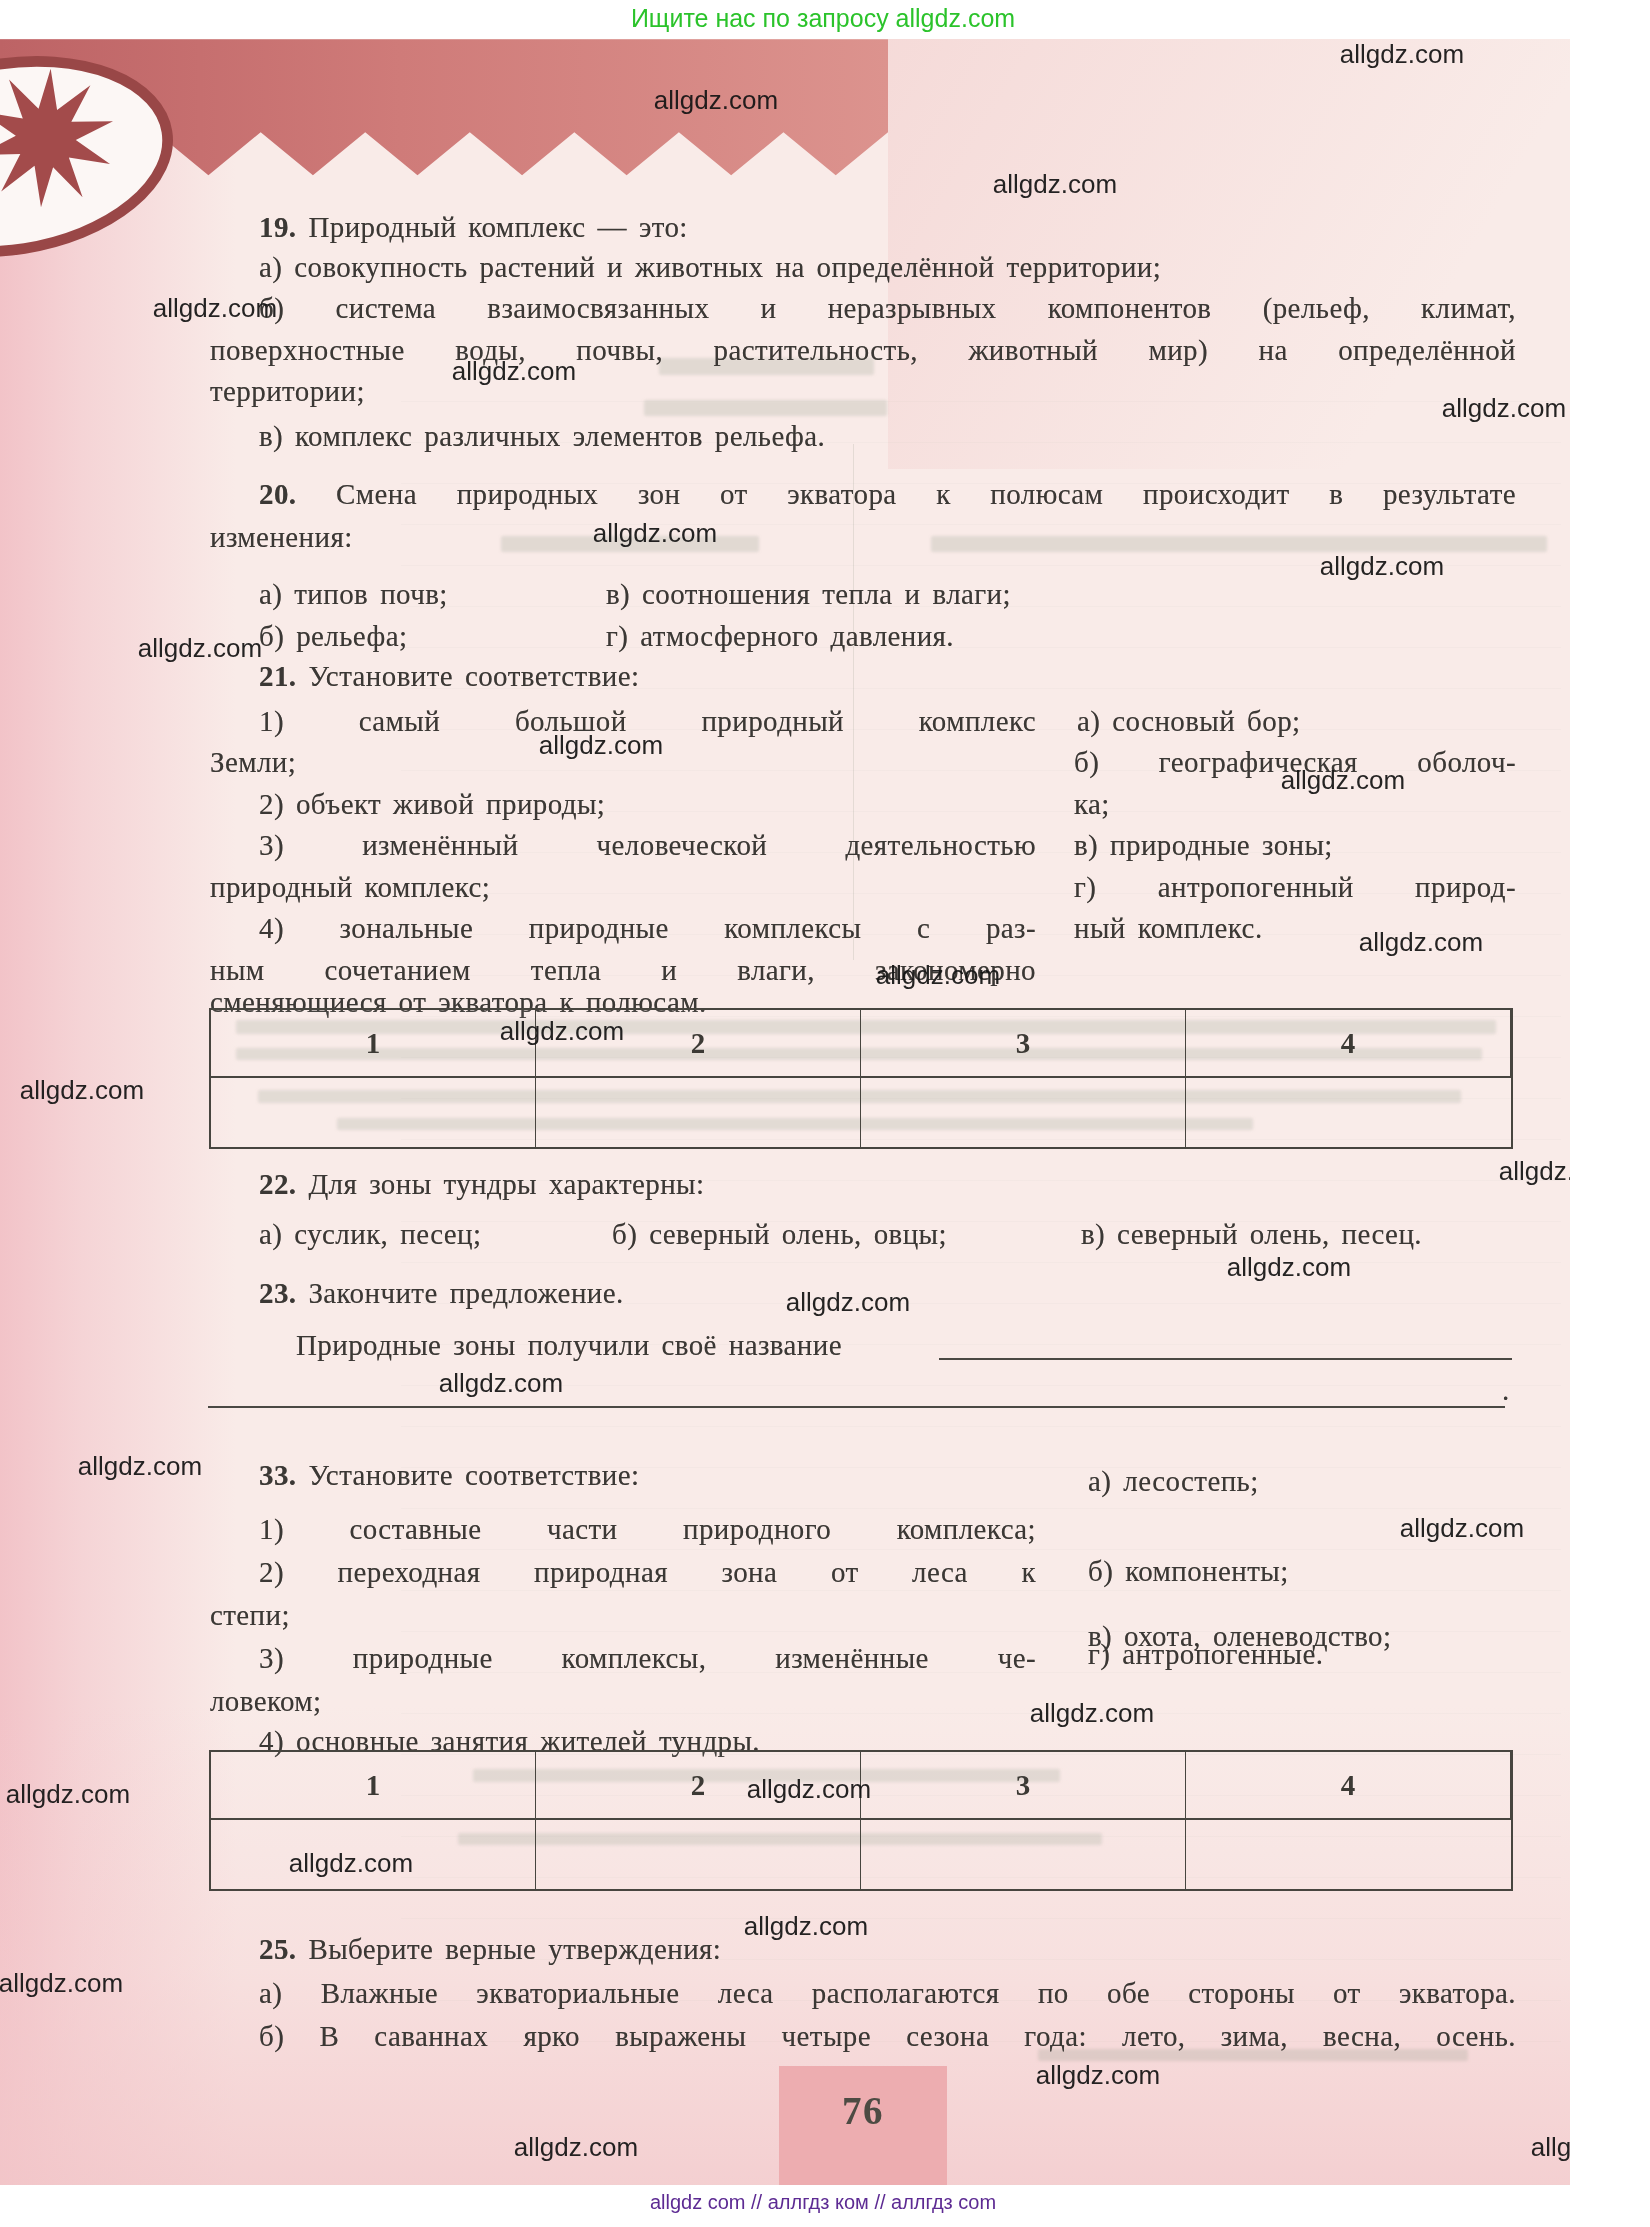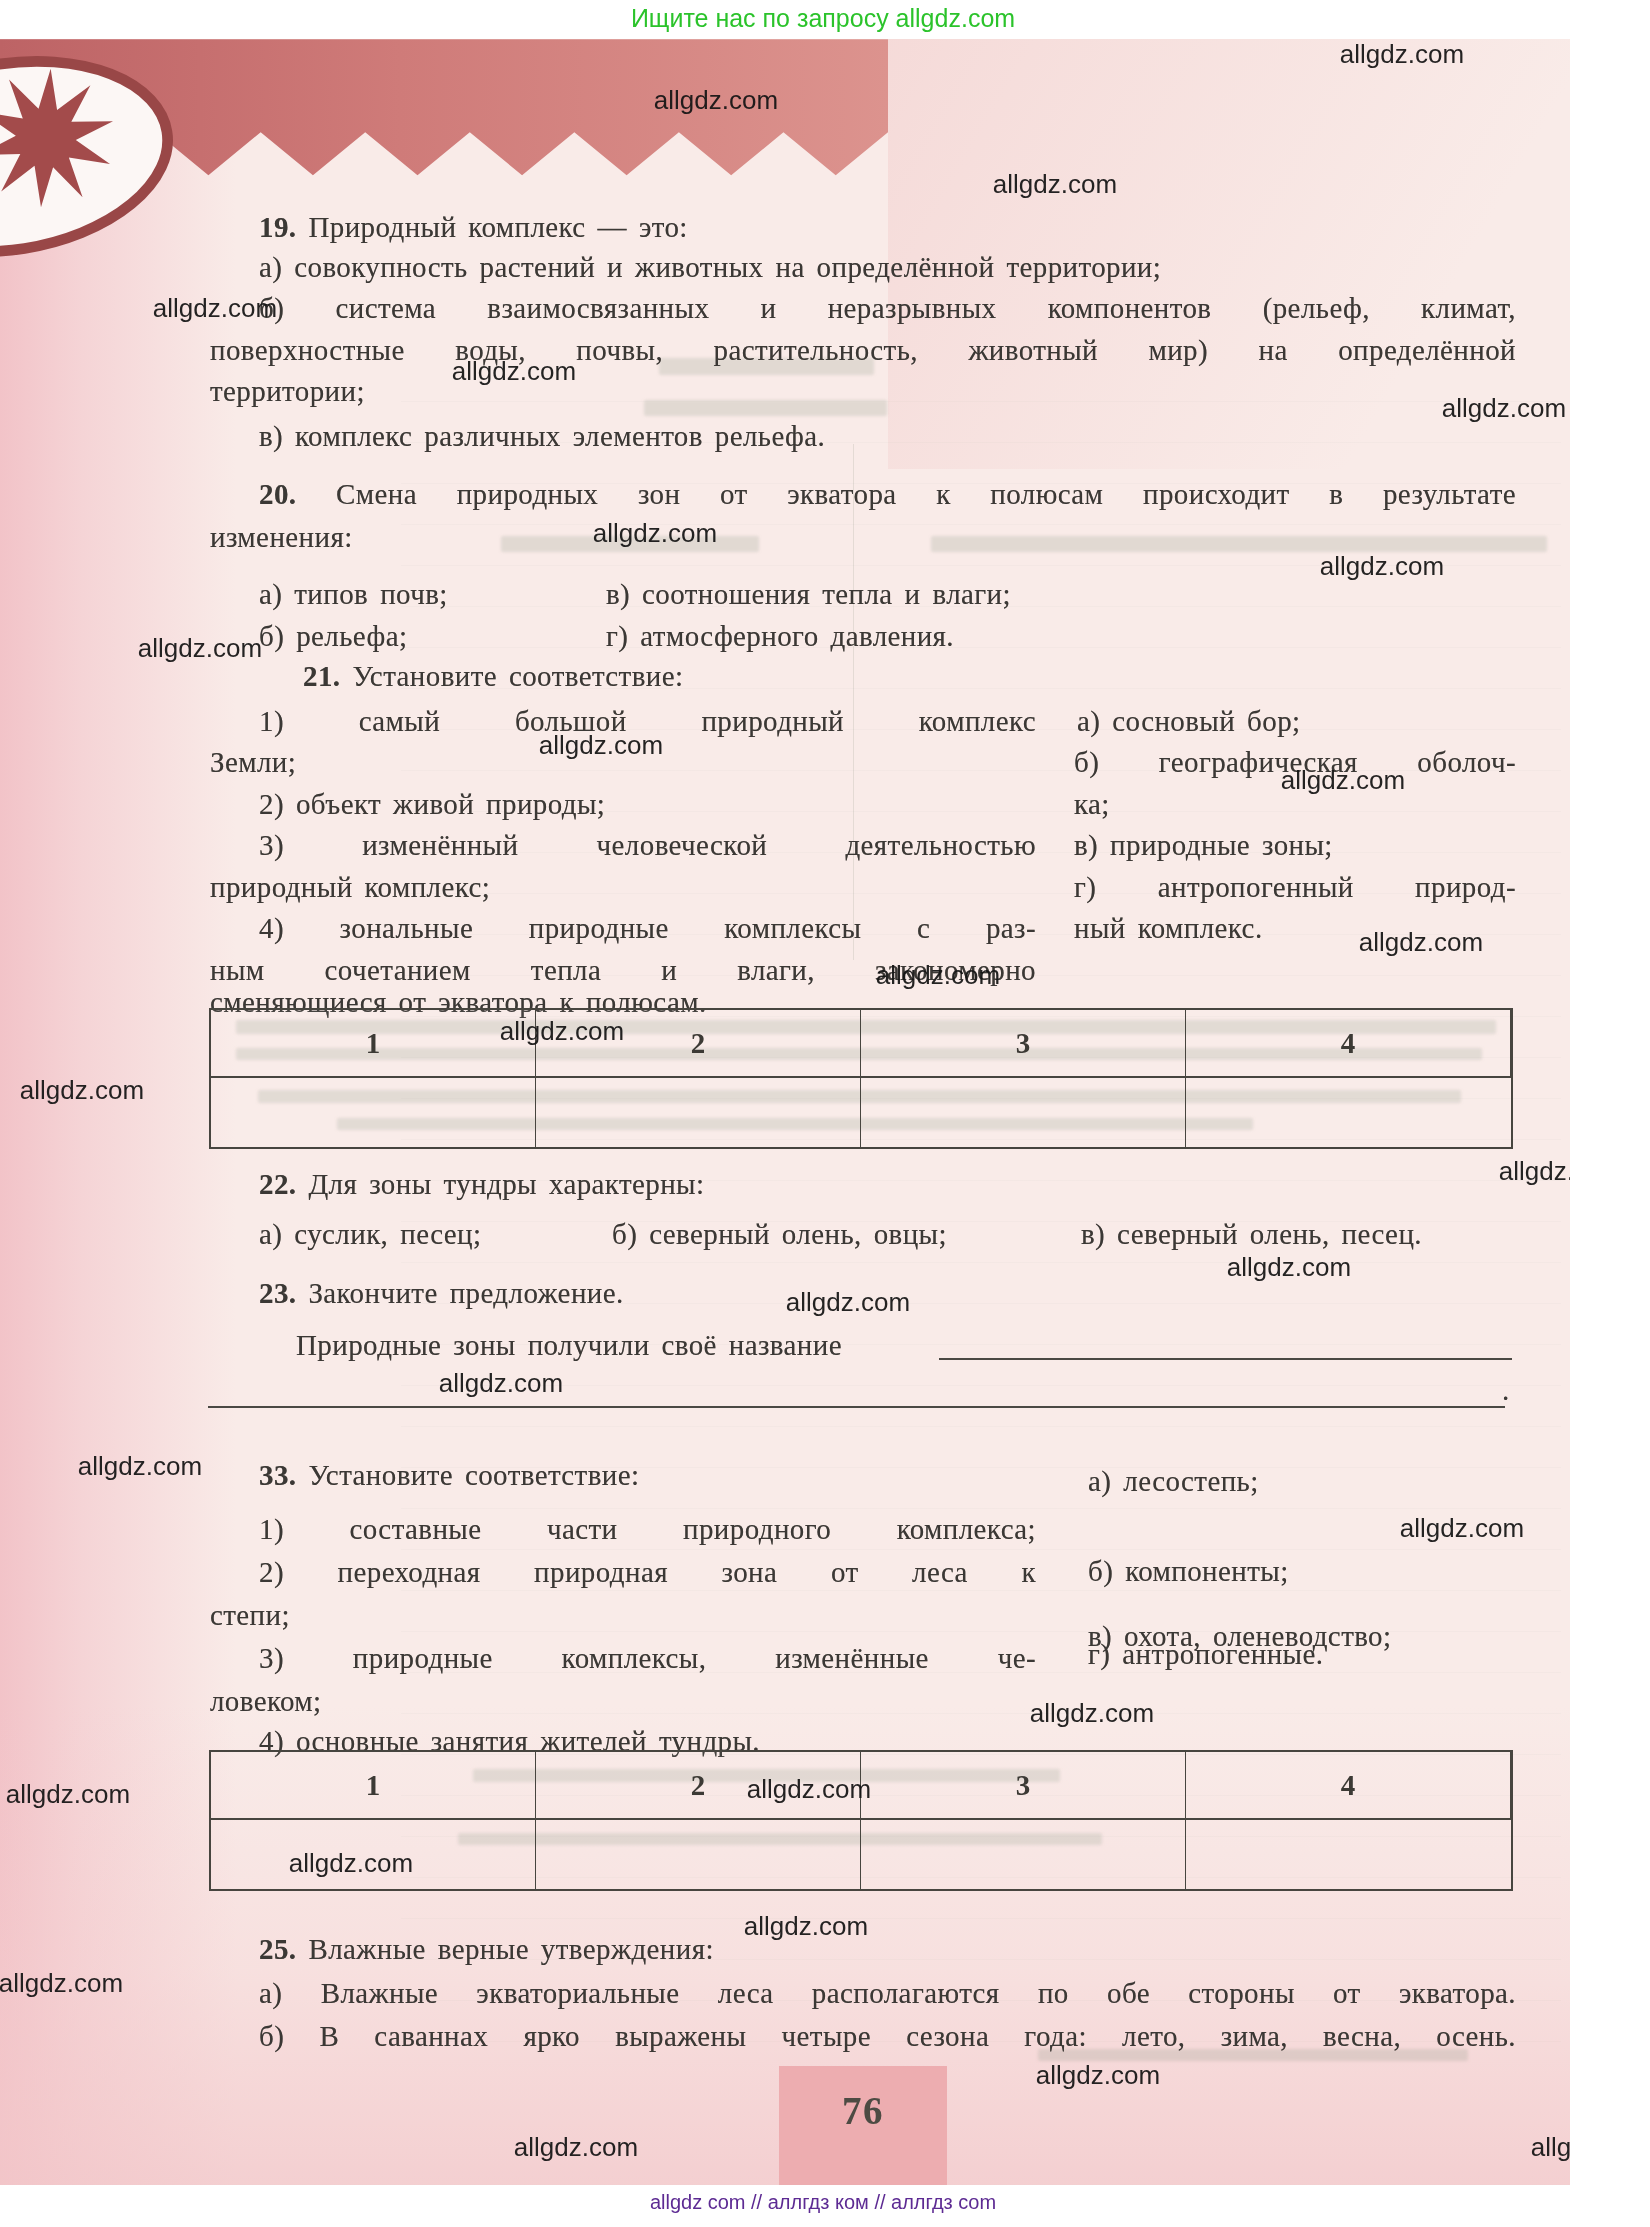--- a/index.html
+++ b/index.html
@@ -101,21 +101,21 @@
       <div class="line stretch" style="left: 259px; top: 291px; width: 1257px;">б) система взаимосвязанных и неразрывных компонентов (рельеф, климат,</div>
       <div class="line stretch" style="left: 210px; top: 333px; width: 1306px;">поверхностные воды, почвы, растительность, животный мир) на определённой</div>
       <div class="line" style="left: 210px; top: 374px;">территории;</div>
       <div class="line" style="left: 259px; top: 419px;">в) комплекс различных элементов рельефа.</div>
       <div class="line stretch" style="left: 259px; top: 477px; width: 1257px;"><span class="qnum">20.</span> <span>Смена природных зон от экватора к полюсам происходит в результате</span></div>
       <div class="line" style="left: 210px; top: 520px;">изменения:</div>
       <div class="line" style="left: 259px; top: 577px;">а) типов почв;</div>
       <div class="line" style="left: 606px; top: 577px;">в) соотношения тепла и влаги;</div>
       <div class="line" style="left: 259px; top: 619px;">б) рельефа;</div>
       <div class="line" style="left: 606px; top: 619px;">г) атмосферного давления.</div>
-      <div class="line" style="left: 259px; top: 659px; margin-left: 44px;"><span class="qnum">21.</span> <span>Установите соответствие:</span></div>
+      <div class="line" style="left: 259px; top: 659px;"><span class="qnum">21.</span> <span>Установите соответствие:</span></div>
       <div class="line stretch" style="left: 259px; top: 704px; width: 777px;">1) самый большой природный комплекс</div>
       <div class="line" style="left: 210px; top: 745px;">Земли;</div>
       <div class="line" style="left: 259px; top: 787px;">2) объект живой природы;</div>
       <div class="line stretch" style="left: 259px; top: 828px; width: 777px;">3) изменённый человеческой деятельностью</div>
       <div class="line" style="left: 210px; top: 870px;">природный комплекс;</div>
       <div class="line stretch" style="left: 259px; top: 911px; width: 777px;">4) зональные природные комплексы с раз-</div>
       <div class="line stretch" style="left: 210px; top: 953px; width: 826px;">ным сочетанием тепла и влаги, закономерно</div>
       <div class="line" style="left: 210px; top: 985px;">сменяющиеся от экватора к полюсам.</div>
       <div class="line" style="left: 1077px; top: 704px;">а) сосновый бор;</div>
       <div class="line stretch" style="left: 1074px; top: 745px; width: 442px;">б) географическая оболоч-</div>
@@ -134,21 +134,21 @@
       <div class="line stretch" style="left: 259px; top: 1512px; width: 777px;">1) составные части природного комплекса;</div>
       <div class="line stretch" style="left: 259px; top: 1555px; width: 777px;">2) переходная природная зона от леса к</div>
       <div class="line" style="left: 210px; top: 1598px;">степи;</div>
       <div class="line stretch" style="left: 259px; top: 1641px; width: 777px;">3) природные комплексы, изменённые че-</div>
       <div class="line" style="left: 210px; top: 1684px;">ловеком;</div>
       <div class="line" style="left: 259px; top: 1724px;">4) основные занятия жителей тундры.</div>
       <div class="line" style="left: 1088px; top: 1424px; margin-top: 40px;">а) лесостепь;</div>
       <div class="line" style="left: 1088px; top: 1554px;">б) компоненты;</div>
       <div class="line" style="left: 1088px; top: 1595px; margin-top: 24px;">в) охота, оленеводство;</div>
       <div class="line" style="left: 1088px; top: 1637px;">г) антропогенные.</div>
-      <div class="line" style="left: 259px; top: 1932px;"><span class="qnum">25.</span> <span>Влажные верные утверждения:</span></div>
+      <div class="line" style="left: 259px; top: 1932px;"><span class="qnum">25.</span> <span>Выберите верные утверждения:</span></div>
       <div class="line stretch" style="left: 259px; top: 1976px; width: 1257px;">а) Влажные экваториальные леса располагаются по обе стороны от экватора.</div>
       <div class="line stretch" style="left: 259px; top: 2019px; width: 1257px;">б) В саваннах ярко выражены четыре сезона года: лето, зима, весна, осень.</div>
     </div>
 
   <div id="tables">
       <div class="atable" style="left: 209px; top: 1008px; width: 1300px;">
         <div class="hc" style="height: 66px;">1</div>
         <div class="hc" style="height: 66px;">2</div>
         <div class="hc" style="height: 66px;">3</div>
         <div class="hc" style="height: 66px;">4</div>

